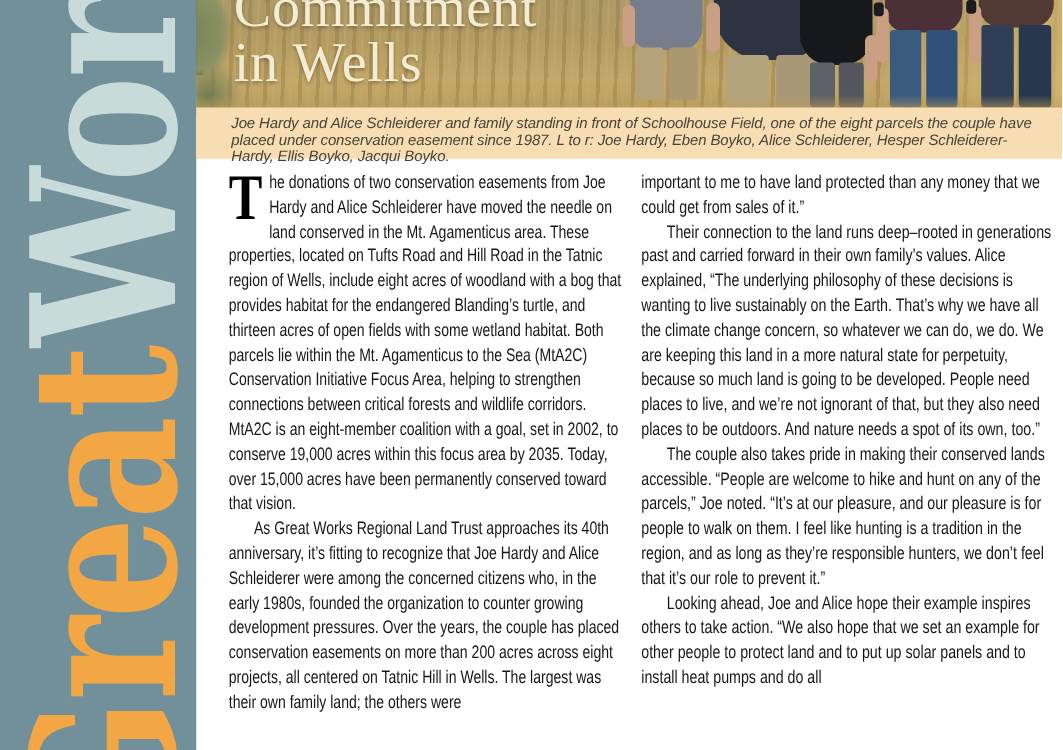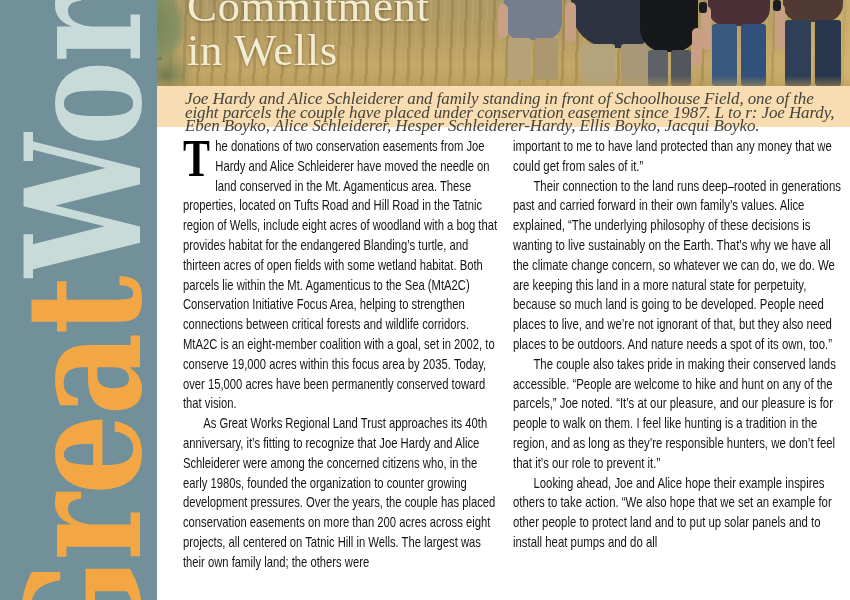--- a/index.html
+++ b/index.html
@@ -50,23 +50,22 @@
     position:absolute;left:30px;top:-16px;
     font-family:"Liberation Serif",serif;font-size:45px;line-height:44px;
     color:#f2ecd3;text-shadow:0 1px 3px rgba(70,50,20,.45);letter-spacing:.5px;
   }
   
   .caption-bar{
     position:absolute;left:157px;top:86px;width:693px;height:41px;
     background:#f8dcb2;box-sizing:border-box;padding:6px 14px 0 28px;
   }
   .caption-text{
-    font-style:italic;font-size:17px;line-height:13.5px;color:#45443a;
+    font-style:italic;font-size:12px;line-height:13.5px;color:#45443a;
     letter-spacing:-0.1px;
-    font-family:Liberation Serif, serif;
   }
   
   .columns{position:absolute;left:183px;top:137px;width:667px;height:463px;}
   .col{position:absolute;top:0;font-size:14.5px;line-height:19.8px;color:#161616;
        transform-origin:0 0;letter-spacing:0;}
   .col-left{left:0;width:412px;transform:scaleX(0.775);}
   .col-right{left:330px;width:426px;transform:scaleX(0.785);}
   .col p{margin:0;text-indent:26px;}
   .col p.first{text-indent:0;}
   .dropcap{

